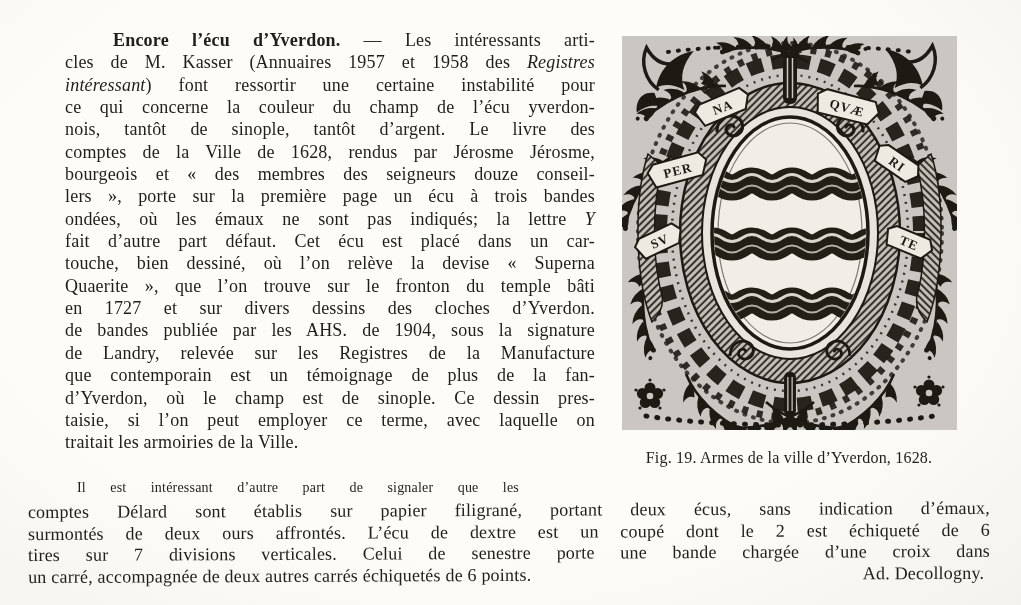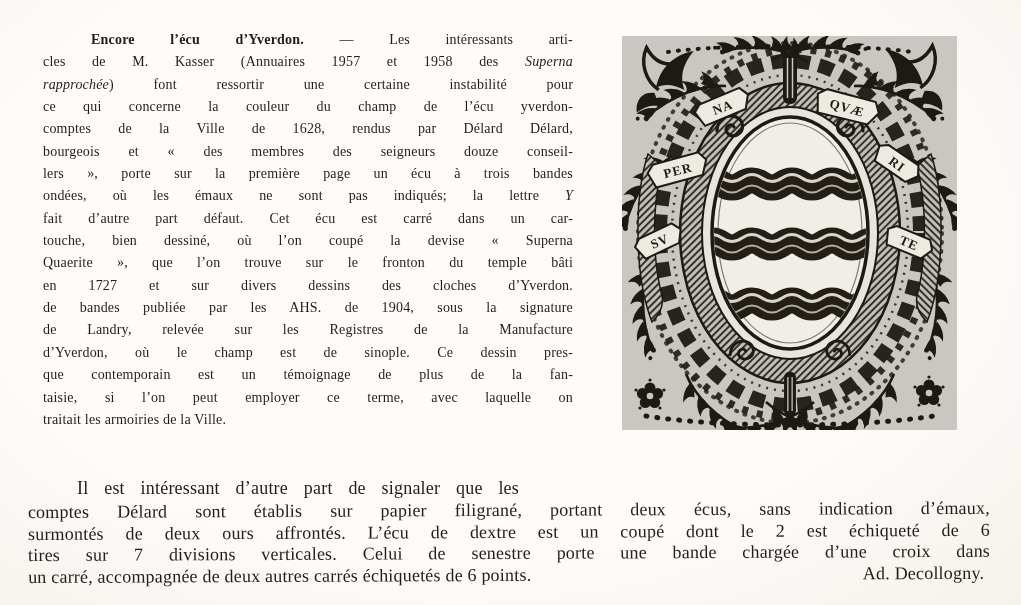--- a/index.html
+++ b/index.html
@@ -10,33 +10,33 @@
     font-family: "Liberation Serif", "DejaVu Serif", serif;
   }
   .page {
     position: absolute; left: 0; top: 0;
     width: 1021px; height: 605px;
     background: radial-gradient(ellipse at 45% 40%, #fdfcf9 60%, #f4f2ec 100%);
     color: #211e19;
     overflow: hidden;
   }
   .col {
-    position: absolute; left: 43px; top: 29px; width: 530px;
-    font-size: 14px; line-height: 22.35px; letter-spacing: 0.2px;
+    position: absolute; left: 65px; top: 29px; width: 530px;
+    font-size: 18px; line-height: 22.35px; letter-spacing: 0.2px;
   }
   .tline {
     text-align: justify;
     text-align-last: justify;
   }
   .tline.last { text-align-last: left; }
   .tline.indent-lg { text-indent: 48px; }
   .tline.indent-sm { text-indent: 20px; }
   .para2 {
     position: absolute; left: 57px; top: 477px; width: 462px;
-    font-size: 18px; line-height: 22px; letter-spacing: 0.2px;
+    font-size: 14px; line-height: 22px; letter-spacing: 0.2px;
   }
   .bottom {
     position: absolute; left: 28px; top: 502px; width: 962px;
     font-size: 18px; line-height: 21.6px; letter-spacing: 0.2px;
     transform: rotate(-0.25deg); transform-origin: left center;
   }
   .bottom .tline.last { position: relative; }
   .signature {
     position: absolute; right: 6px; top: 0;
   }
@@ -55,35 +55,36 @@
   i { font-style: italic; }
   b { font-weight: bold; }
 </style>
 </head>
 <body>
 
 <div class="page">
 
   <div class="col">
       <div class="tline indent-lg"><b>Encore l’écu d’Yverdon.</b> — Les intéressants arti-</div>
-      <div class="tline">cles de M. Kasser (Annuaires 1957 et 1958 des <i>Superna</i></div>
-      <div class="tline"><i>rapprochée</i>) font ressortir une certaine instabilité pour</div>
+      <div class="tline">cles de M. Kasser (Annuaires 1957 et 1958 des <i>Registres</i></div>
+      <div class="tline"><i>intéressant</i>) font ressortir une certaine instabilité pour</div>
       <div class="tline">ce qui concerne la couleur du champ de l’écu yverdon-</div>
-      <div class="tline">comptes de la Ville de 1628, rendus par Délard Délard,</div>
+      <div class="tline">nois, tantôt de sinople, tantôt d’argent. Le livre des</div>
+      <div class="tline">comptes de la Ville de 1628, rendus par Jérosme Jérosme,</div>
       <div class="tline">bourgeois et « des membres des seigneurs douze conseil-</div>
       <div class="tline">lers », porte sur la première page un écu à trois bandes</div>
       <div class="tline">ondées, où les émaux ne sont pas indiqués; la lettre <i>Y</i></div>
-      <div class="tline">fait d’autre part défaut. Cet écu est carré dans un car-</div>
-      <div class="tline">touche, bien dessiné, où l’on coupé la devise « Superna</div>
+      <div class="tline">fait d’autre part défaut. Cet écu est placé dans un car-</div>
+      <div class="tline">touche, bien dessiné, où l’on relève la devise « Superna</div>
       <div class="tline">Quaerite », que l’on trouve sur le fronton du temple bâti</div>
       <div class="tline">en 1727 et sur divers dessins des cloches d’Yverdon.</div>
       <div class="tline">de bandes publiée par les AHS. de 1904, sous la signature</div>
       <div class="tline">de Landry, relevée sur les Registres de la Manufacture</div>
+      <div class="tline">que contemporain est un témoignage de plus de la fan-</div>
       <div class="tline">d’Yverdon, où le champ est de sinople. Ce dessin pres-</div>
-      <div class="tline">que contemporain est un témoignage de plus de la fan-</div>
       <div class="tline">taisie, si l’on peut employer ce terme, avec laquelle on</div>
       <div class="tline last">traitait les armoiries de la Ville.</div>
     </div>
 
   <div class="para2">
     <div class="tline indent-sm">Il est intéressant d’autre part de signaler que les</div>
   </div>
 
   <div class="bottom">
     <div>
@@ -230,14 +231,15 @@
         <path d="M-24,-5 L-17,-11 L19,-12 L25,-3 L18,9 L-19,10 Z" fill="#edeae2" stroke="#1d1a14" stroke-width="2"></path>
         <text class="scroll-letter" x="1" y="4" text-anchor="middle" fill="#1d1a14">SV</text>
       </g>
       <g transform="translate(286,207) rotate(24)">
         <path d="M-24,-5 L-17,-11 L19,-12 L25,-3 L18,9 L-19,10 Z" fill="#edeae2" stroke="#1d1a14" stroke-width="2"></path>
         <text class="scroll-letter" x="1" y="4" text-anchor="middle" fill="#1d1a14">TE</text>
       </g>
     </svg>
   </div>
 
+  <div class="caption">Fig. 19. Armes de la ville d’Yverdon, 1628.</div>
 
 </div>
 
 </body></html>

